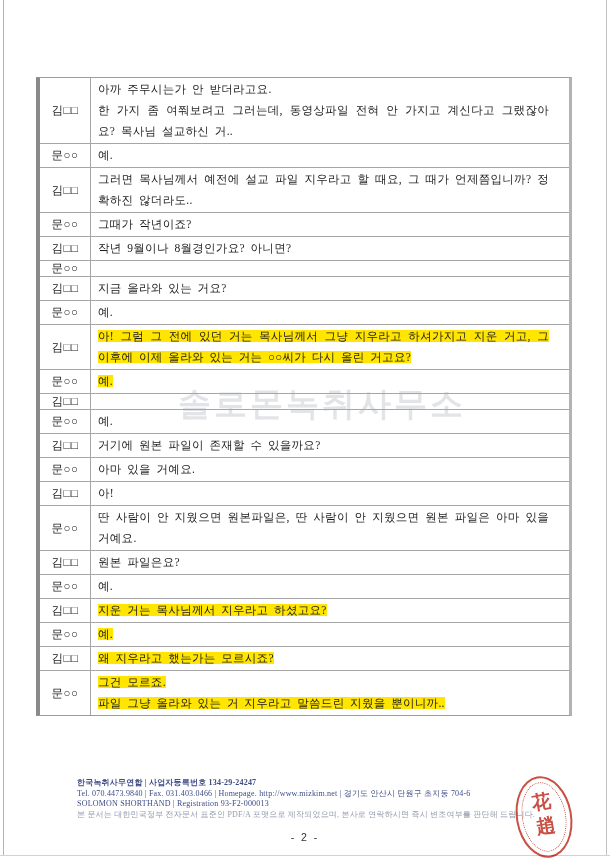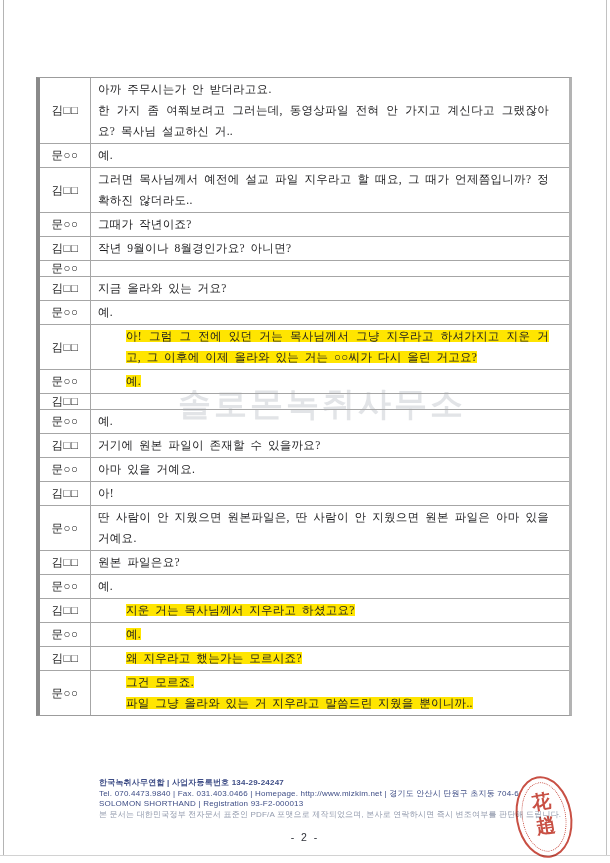--- a/index.html
+++ b/index.html
@@ -50,31 +50,30 @@
     padding:1px 20px 1px 7px;
     display:flex; flex-direction:column; justify-content:center;
   }
   .text-cell p {
     font-size:11.5px; line-height:21px;
     letter-spacing:0.3px; word-spacing:2.5px;
     text-align:justify; color:#1c1c1e;
   }
   .text-cell p span.hl {
     background:var(--hl,#ffe500);
-    box-decoration-break:clone;margin-left:28px; -webkit-box-decoration-break:clone;
+    box-decoration-break:clone; -webkit-box-decoration-break:clone;
   }
 
   
   #footer {
     position:absolute; left:77px; top:778px; width:470px; z-index:2;
-    font-family:Liberation Sans, sans-serif;
+    font-family:Liberation Serif, serif;
     font-size:8px; line-height:10.5px; letter-spacing:0.2px;
     color:var(--navy,#3d4c85);
     white-space:nowrap;
-    margin-left:22px;
   }
   #footer .f1 { font-weight:bold; }
   #footer .f4 { color:#939bad; }
 
   #page-number {
     position:absolute; left:0; top:831px; width:610px; z-index:2;
     text-align:center; font-size:10.5px; letter-spacing:2px;
     color:#2e3138;
     font-family:"Liberation Sans","DejaVu Sans",sans-serif;
   }

